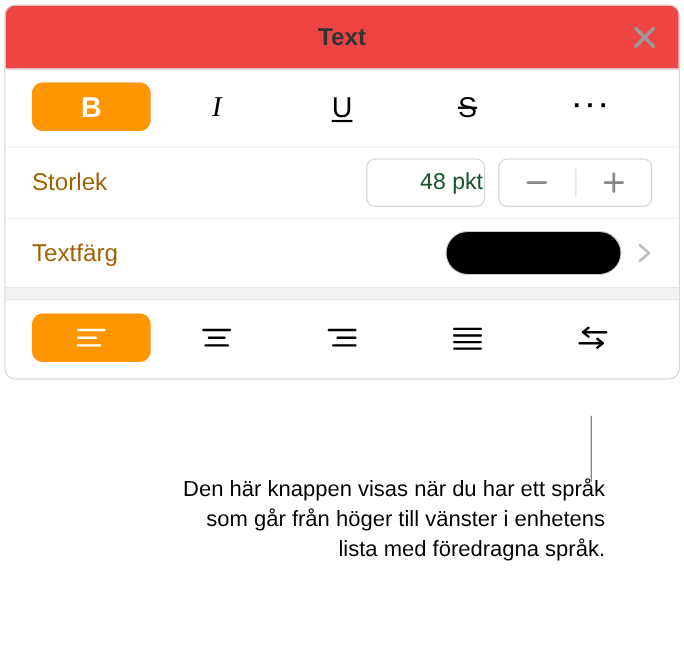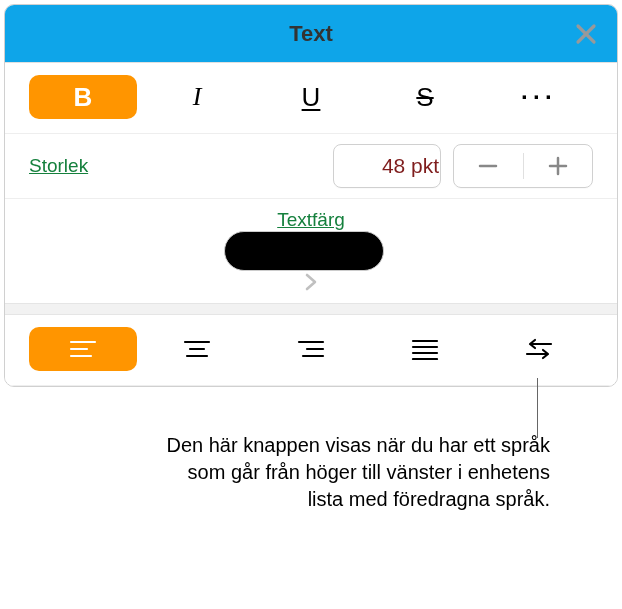--- a/index.html
+++ b/index.html
@@ -17,21 +17,21 @@
       margin: 4px;
       background: #fff;
     }
     .header {
       position: relative;
       height: 58px;
       display: flex;
       align-items: center;
       justify-content: center;
       border-bottom: 1px solid #e0e0e0;
-      background: #0ea5e9;
+      background: #ef4444;
     }
     .header-title {
       font-size: 22px;
       font-weight: 600;
       color: #333;
     }
     .close-btn {
       position: absolute;
       right: 18px;
       top: 50%;
@@ -74,37 +74,36 @@
       font-weight: 700;
       font-size: 24px;
     }
     .row {
       display: flex;
       align-items: center;
       padding: 10px 24px;
       border-bottom: 1px solid #eee;
       min-height: 62px;
     }
-    .row:last-of-type { border-bottom: none; flex-direction: column; }
+    .row:last-of-type { border-bottom: none; }
     .row-label {
-      font-size: 19px;
-      color: #15803d;
-      flex: 1;
-      text-decoration: underline;
+      font-size: 22px;
+      color: #a16207;
+      flex: 1;
     }
     .size-val {
       width: 108px;
       height: 44px;
       border: 1px solid #d0d0d0;
       border-radius: 8px;
       display: flex;
       align-items: center;
       justify-content: center;
       font-size: 21px;
-      color: #7f1d1d;
+      color: #14532d;
       margin-right: 12px;
       box-shadow: 0 1px 0 rgba(0,0,0,0.02);
       cursor: pointer;
       padding-left: 47px;
     }
     .stepper {
       display: flex;
       width: 140px;
       height: 44px;
       border: 1px solid #d0d0d0;

